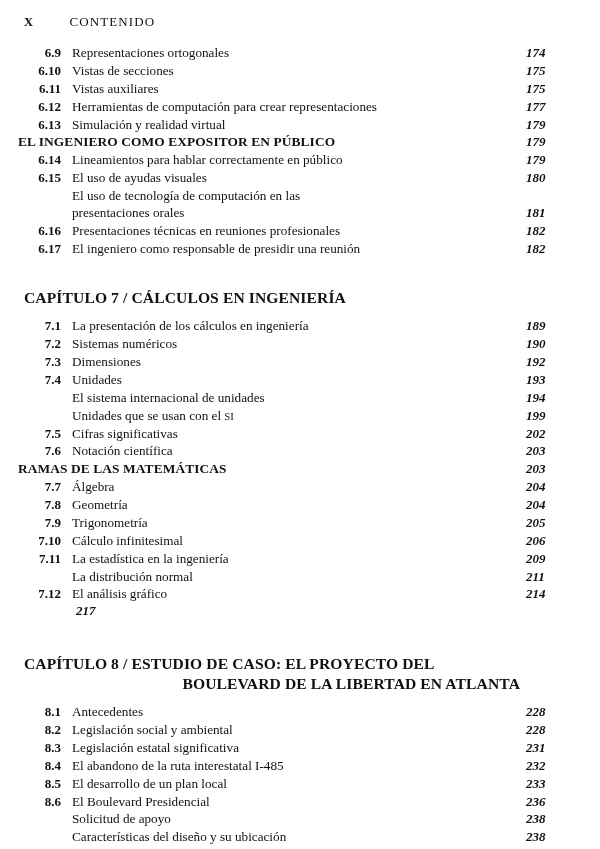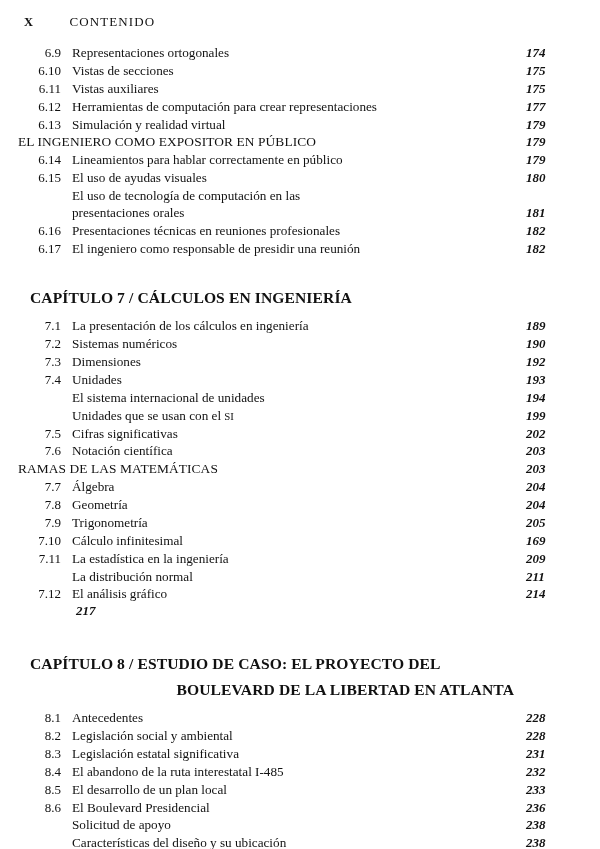--- a/index.html
+++ b/index.html
@@ -46,21 +46,21 @@
     display: flex;
     align-items: baseline;
     line-height: 1.30;
     font-size: 13.2px;
     white-space: nowrap;
   }
   .num {
     width: 54px;
     flex: 0 0 54px;
     text-align: right;
-    font-weight: normal;
+    font-weight: bold;
     padding-right: 11px;
     box-sizing: border-box;
     font-size: 13px;
   }
   .num.blank { font-weight: normal; }
   .label {
     flex: 1 1 auto;
     overflow: hidden;
     text-overflow: ellipsis;
   }
@@ -75,28 +75,29 @@
 
   
   .section-head {
     font-size: 13.4px;
     line-height: 1.32;
     display: flex;
     align-items: baseline;
   }
   .section-head .label {
     letter-spacing: 0.1px;
+    font-weight: bold;
   }
 
   
   .chapter-title {
     font-weight: bold;
     font-size: 15.6px;
     letter-spacing: 0.1px;
-    margin: 6px;
+    margin: 0;
     line-height: 1.25;
   }
   .chapter-title.indent-right {
     text-align: right;
     padding-right: 52px;
   }
   .chapter-block {
     margin-top: 30px;
     margin-bottom: 6px;
     padding-left: 6px;
@@ -234,21 +235,21 @@
         <span class="page-no">204</span>
       </div>
       <div class="toc-row">
         <span class="num">7.9</span>
         <span class="label">Trigonometría</span>
         <span class="page-no">205</span>
       </div>
       <div class="toc-row">
         <span class="num">7.10</span>
         <span class="label">Cálculo infinitesimal</span>
-        <span class="page-no">169</span>
+        <span class="page-no">206</span>
       </div>
       <div class="toc-row">
         <span class="num">7.11</span>
         <span class="label">La estadística en la ingeniería</span>
         <span class="page-no">209</span>
       </div>
       <div class="toc-row">
         <span class="num blank"></span>
         <span class="label">La distribución normal</span>
         <span class="page-no">211</span>

